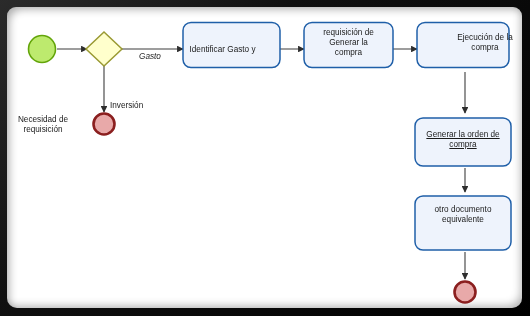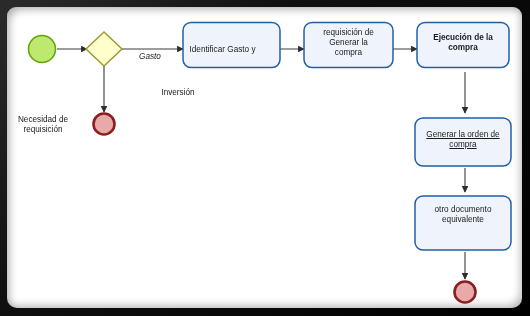--- a/index.html
+++ b/index.html
@@ -95,33 +95,33 @@
       <circle cx="458" cy="285" r="10.5" fill="#e8a9a9" stroke="#8b1f1f" stroke-width="2.6"></circle>
     </svg>
 
     <div class="nodelabel eventtext" style="left:0px;top:60px;width:72px;">
       <div>Necesidad de</div>
       <div>requisición</div>
     </div>
 
     <div class="nodelabel edgetext" style="left:113px;top:45px;width:60px;font-style:italic;">Gasto</div>
 
-    <div class="nodelabel edgetext" style="left:103px;top:81px;width:64px;text-align:center;margin-left:36px;">Inversión</div>
+    <div class="nodelabel edgetext" style="left:103px;top:94px;width:64px;text-align:left;">Inversión</div>
 
     <div class="nodelabel tasktext" style="left:176px;top:38px;width:79px;">
       <div>Identificar Gasto y</div>
     </div>
 
     <div class="nodelabel tasktext" style="left:297px;top:21px;width:89px;">
       <div>requisición  de</div>
       <div>Generar la</div>
       <div>compra</div>
     </div>
 
-    <div class="nodelabel tasktext" style="left:410px;top:26px;width:92px;font-weight:bold;">
+    <div class="nodelabel tasktext" style="left:432px;top:26px;width:92px;">
       <div>Ejecución de la</div>
       <div>compra</div>
     </div>
 
     <div class="nodelabel tasktext" style="left:408px;top:123px;width:96px;text-decoration:underline;">
       <div>Generar la orden de</div>
       <div>compra</div>
     </div>
 
     <div class="nodelabel tasktext" style="left:408px;top:198px;width:96px;">

